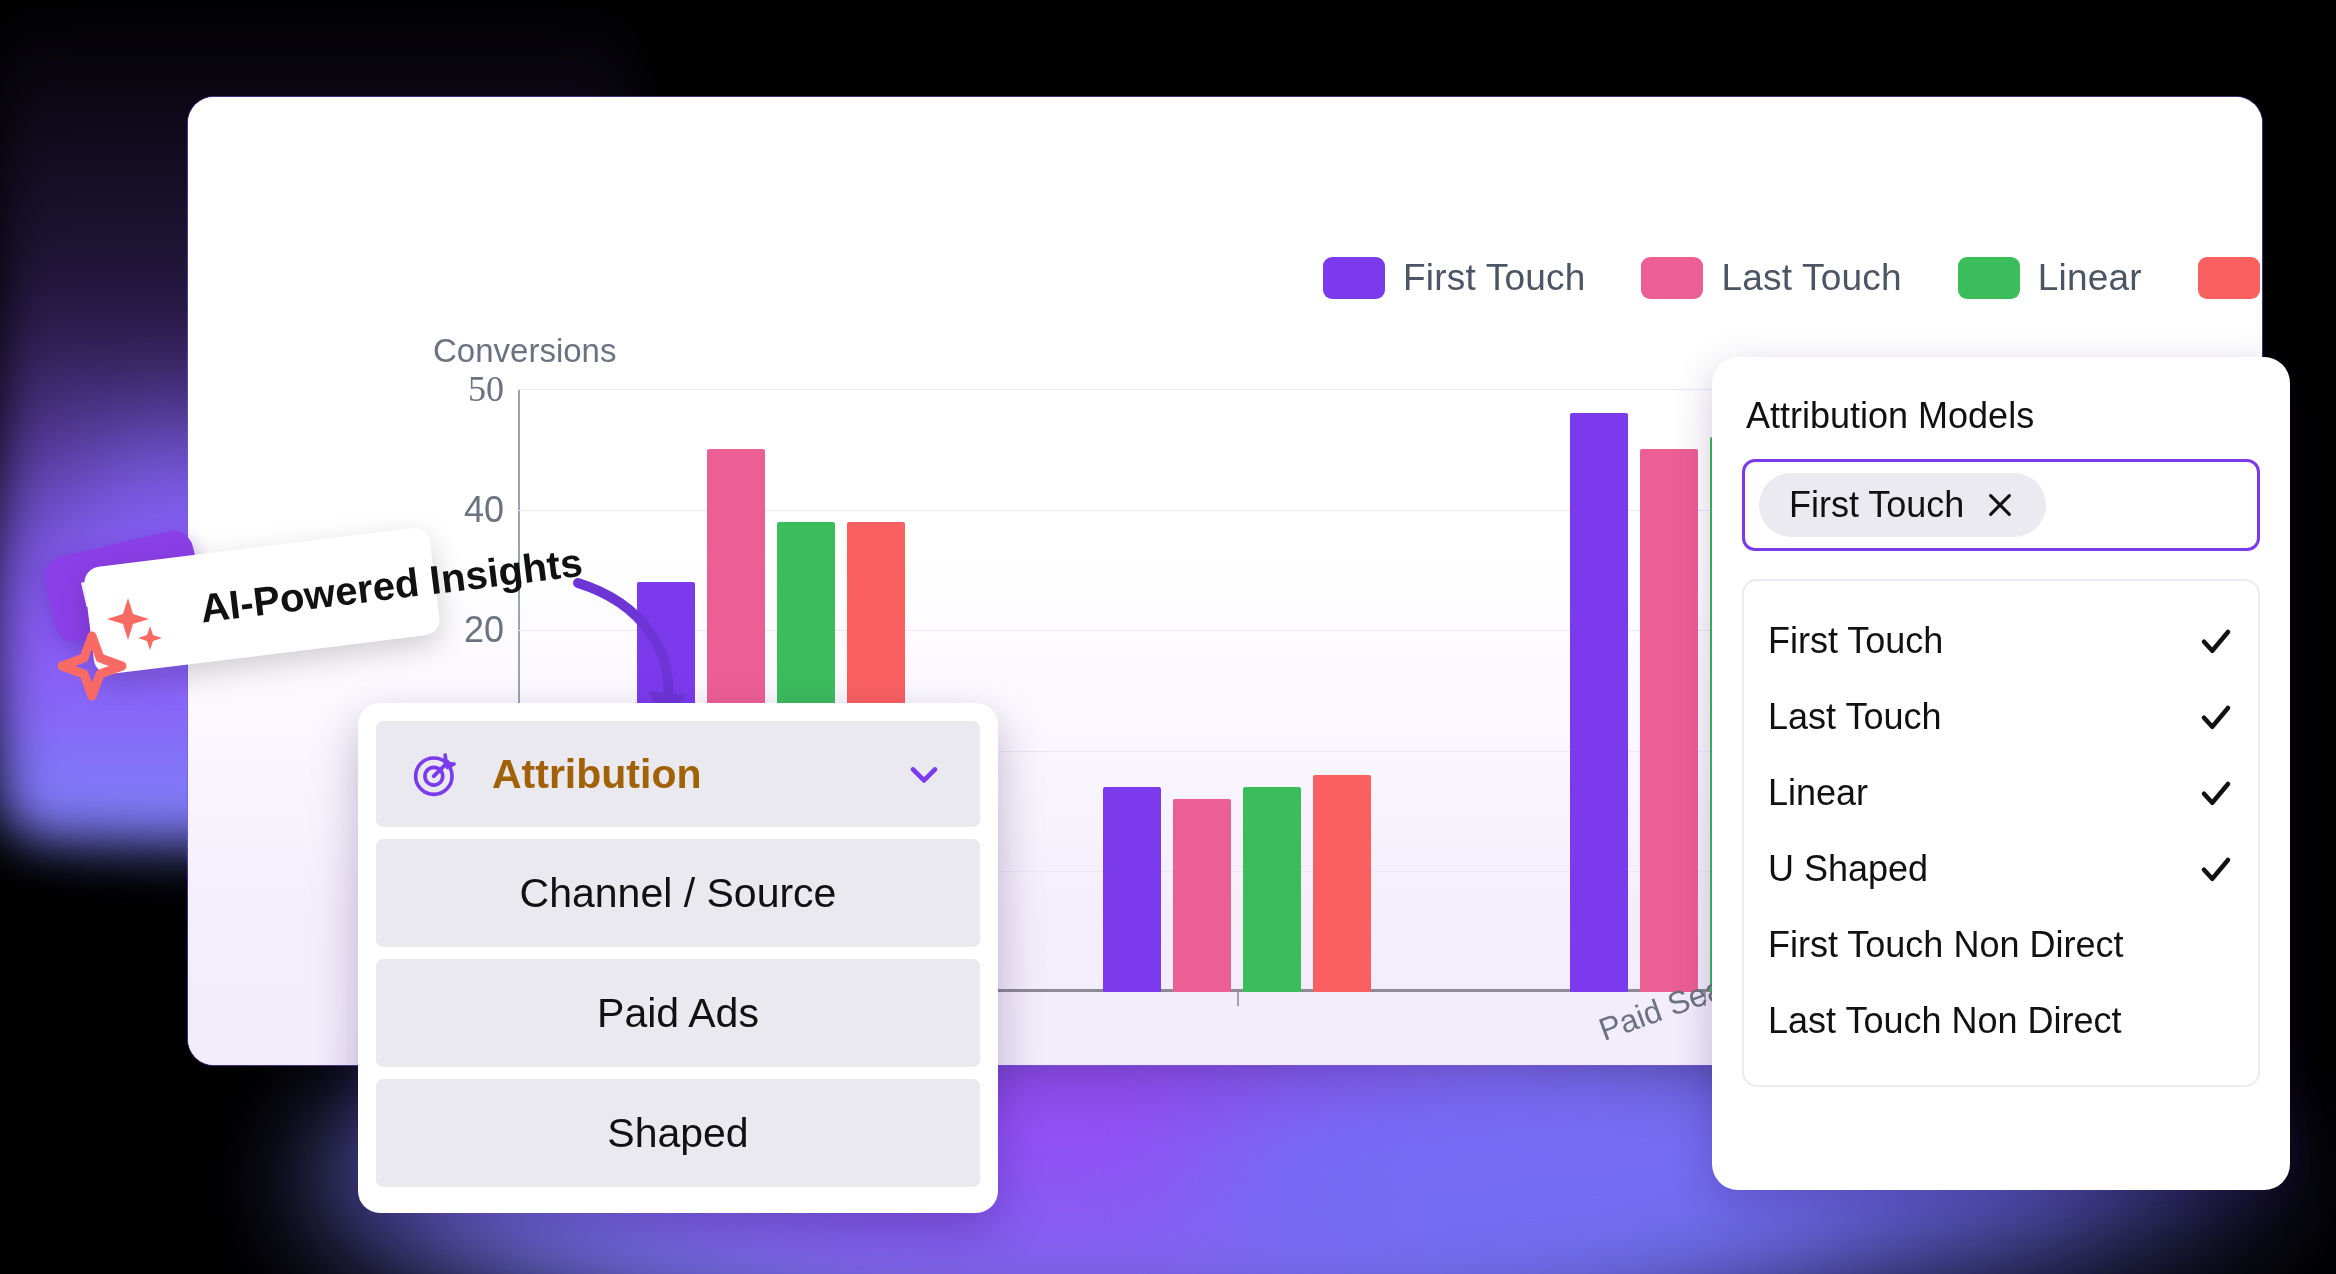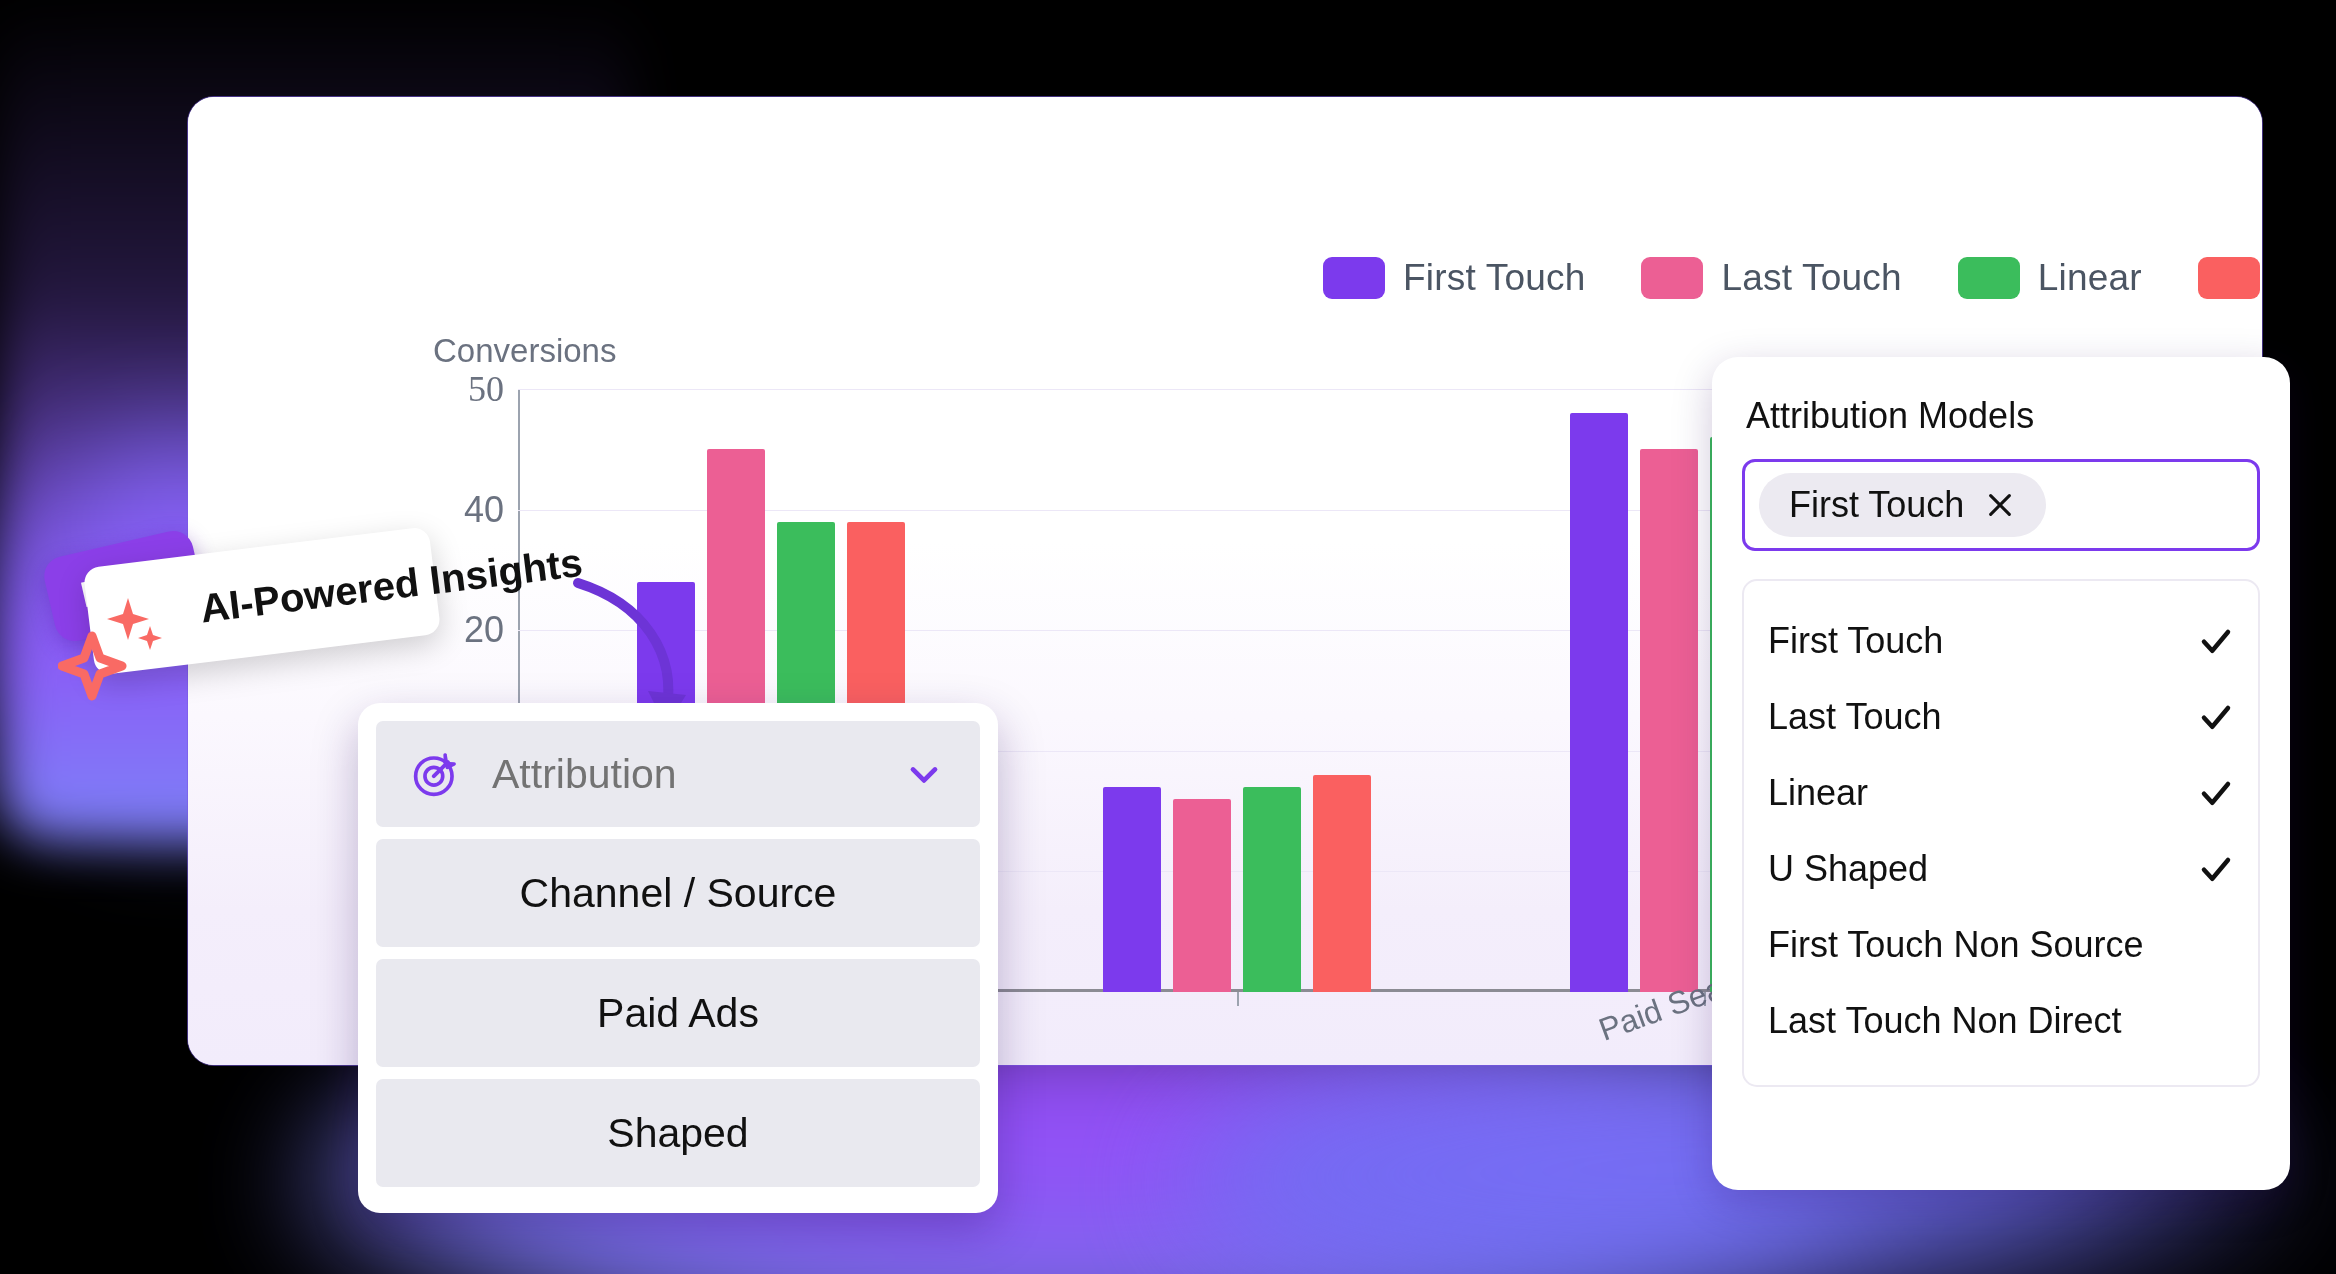--- a/index.html
+++ b/index.html
@@ -101,21 +101,21 @@
     position:absolute; left:358px; top:703px; width:640px; height:510px;
     background:#ffffff; border-radius:22px;
     box-shadow: 0 18px 46px rgba(40,10,90,.28);
     padding:18px 18px 20px 18px;
   }
   .dd-head {
     height:106px; background:#e9e9ef; border-radius:7px;
     display:flex; align-items:center; padding:0 34px; gap:30px;
     margin-bottom:12px;
   }
-  .dd-head-label { font-size:41px; font-weight:normal; color:#737373; flex:1; }
+  .dd-head-label { font-size:41px; font-weight:bold; color:#a16207; flex:1; }
   .dd-item {
     height:108px; background:#e9e9ef; border-radius:7px;
     display:flex; align-items:center; justify-content:center;
     font-size:41px; color:#111111; margin-bottom:12px;
   }
   .dd-item:last-child { margin-bottom:0; }
 
   .arrow-svg { position:absolute; left:570px; top:575px; width:180px; height:180px; pointer-events:none; }
 
   
@@ -290,21 +290,21 @@
             <path d="M4 12.5 L9.5 18.5 L20 6" fill="none" stroke="#111111" stroke-width="3" stroke-linecap="round" stroke-linejoin="round"></path>
           </svg>
         </div>
         <div class="attr-row">
           <span class="attr-row-label">U Shaped</span>
           <svg class="attr-check" viewBox="0 0 24 24">
             <path d="M4 12.5 L9.5 18.5 L20 6" fill="none" stroke="#111111" stroke-width="3" stroke-linecap="round" stroke-linejoin="round"></path>
           </svg>
         </div>
         <div class="attr-row">
-          <span class="attr-row-label">First Touch Non Source</span>
+          <span class="attr-row-label">First Touch Non Direct</span>
         </div>
         <div class="attr-row">
           <span class="attr-row-label">Last Touch Non Direct</span>
         </div>
       </div>
   </div>
 
 </div>
 
 </body></html>

